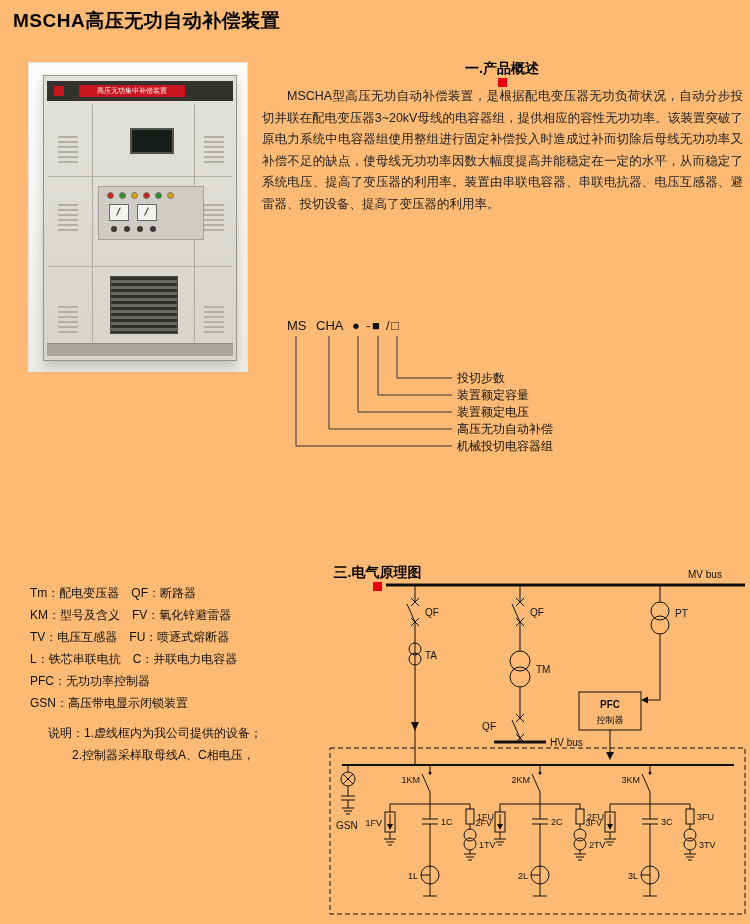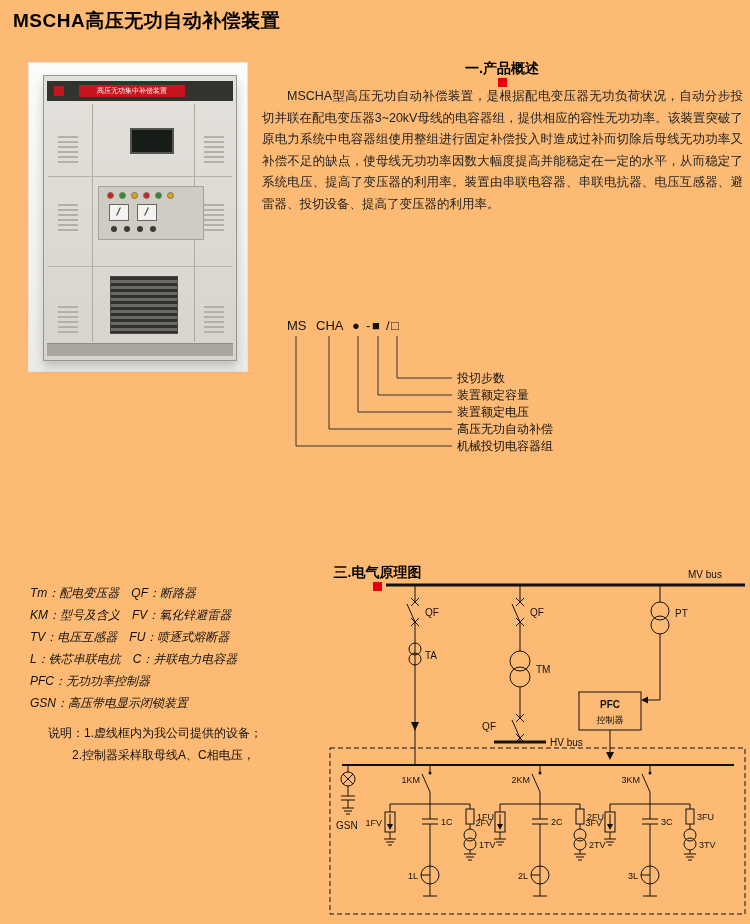--- a/index.html
+++ b/index.html
@@ -44,21 +44,21 @@
 
   
   #model-svg{position:absolute;left:282px;top:314px;}
   #model-svg text{fill:#111;}
   #model-svg .code{font-size:13px;}
   #model-svg .mlabel{font-size:12px;}
   #model-svg polyline{fill:none;stroke:#333;stroke-width:1;}
 
   
   .legend{position:absolute;left:30px;top:582px;width:264px;font-size:12px;color:#111;}
-  .legend div{line-height:22px;white-space:nowrap;font-style:italic;}
+  .legend div{line-height:22px;white-space:nowrap;}
   .notes{position:absolute;left:30px;top:722px;width:264px;font-size:12px;color:#111;margin-left:18px;}
   .notes div{line-height:22px;white-space:nowrap;}
   .notes .n1{padding-left:24px;}
   .notes .n2{padding-left:37px;}
 
   
   #schem-svg{position:absolute;left:298px;top:552px;}
   #schem-svg .ln{stroke:#111;stroke-width:1;fill:none;}
   #schem-svg .thick{stroke:#111;stroke-width:3;fill:none;}
   #schem-svg .bus2{stroke:#111;stroke-width:2;fill:none;}

